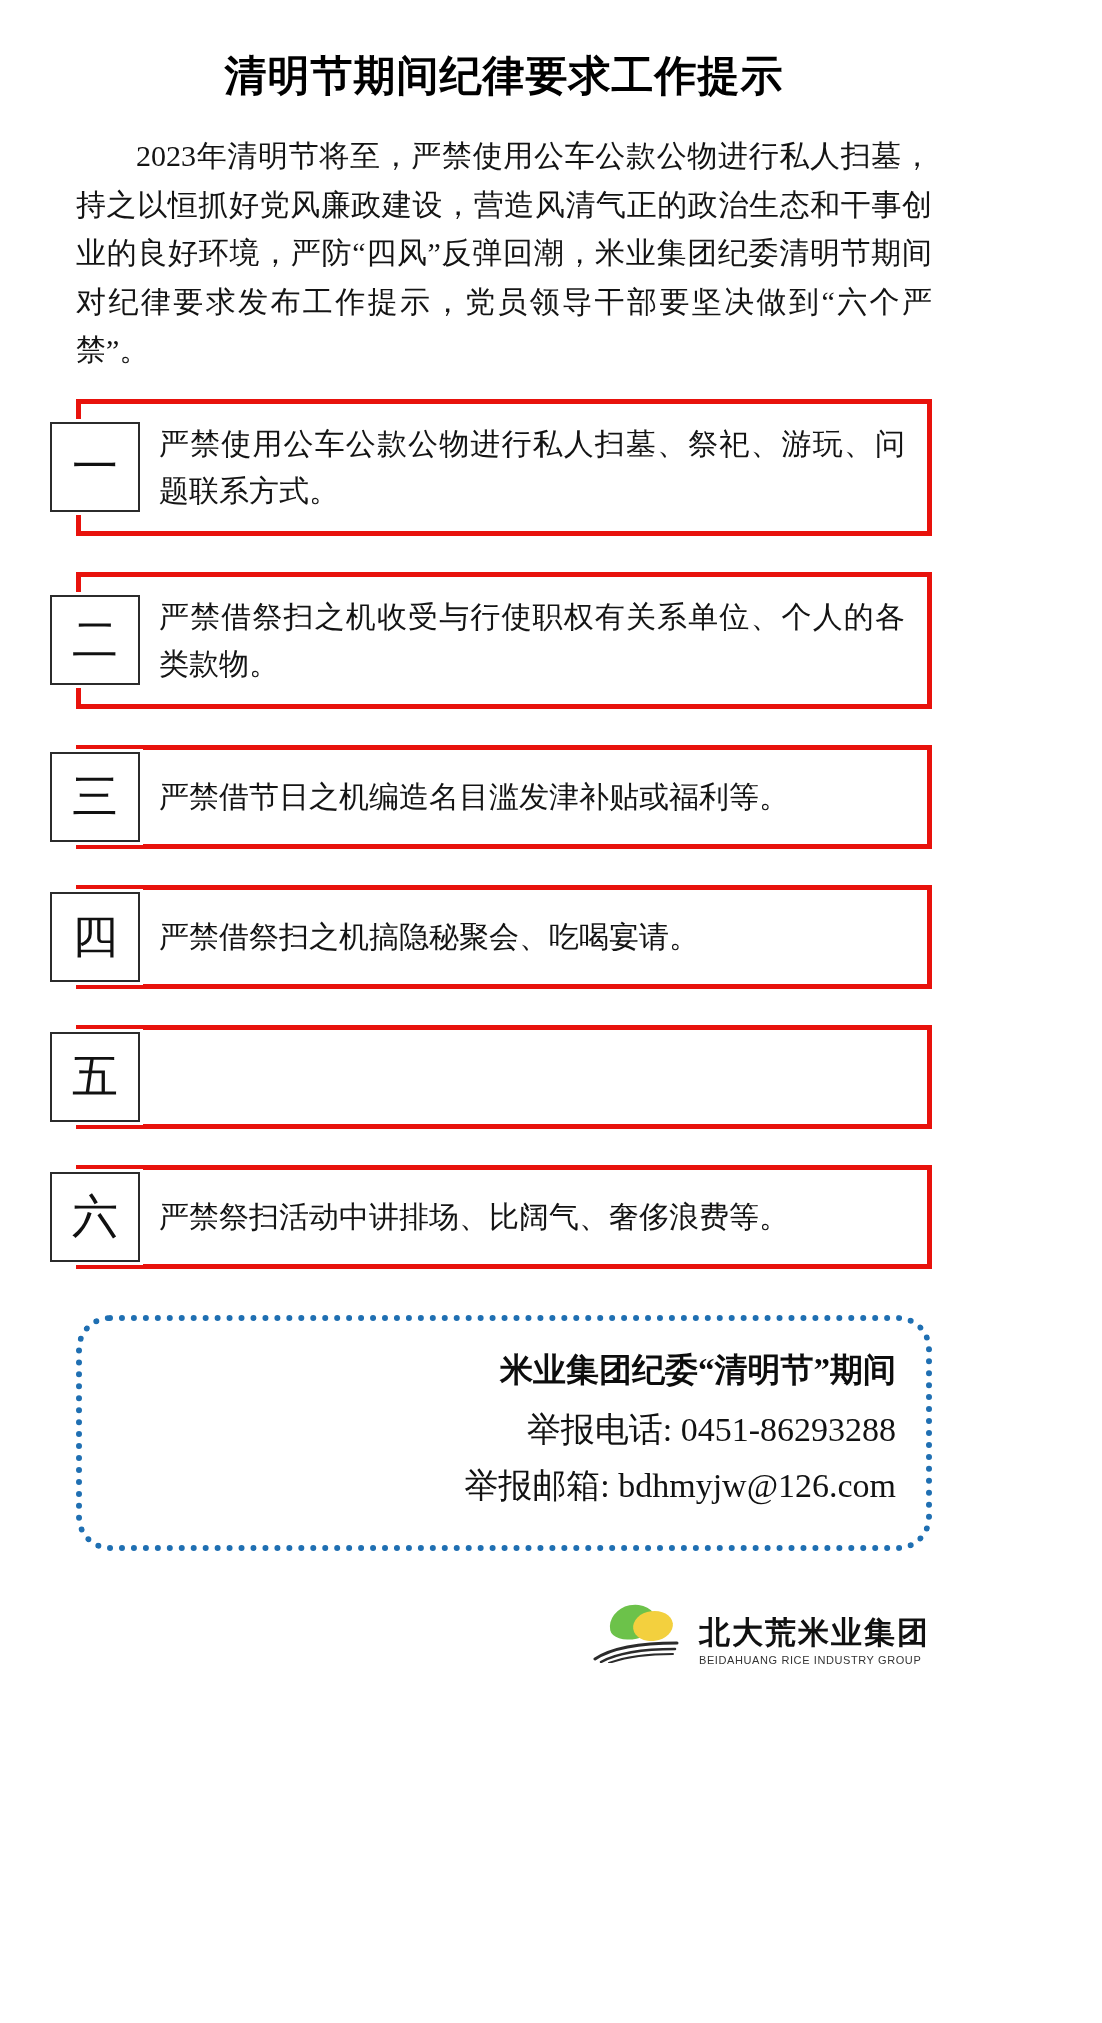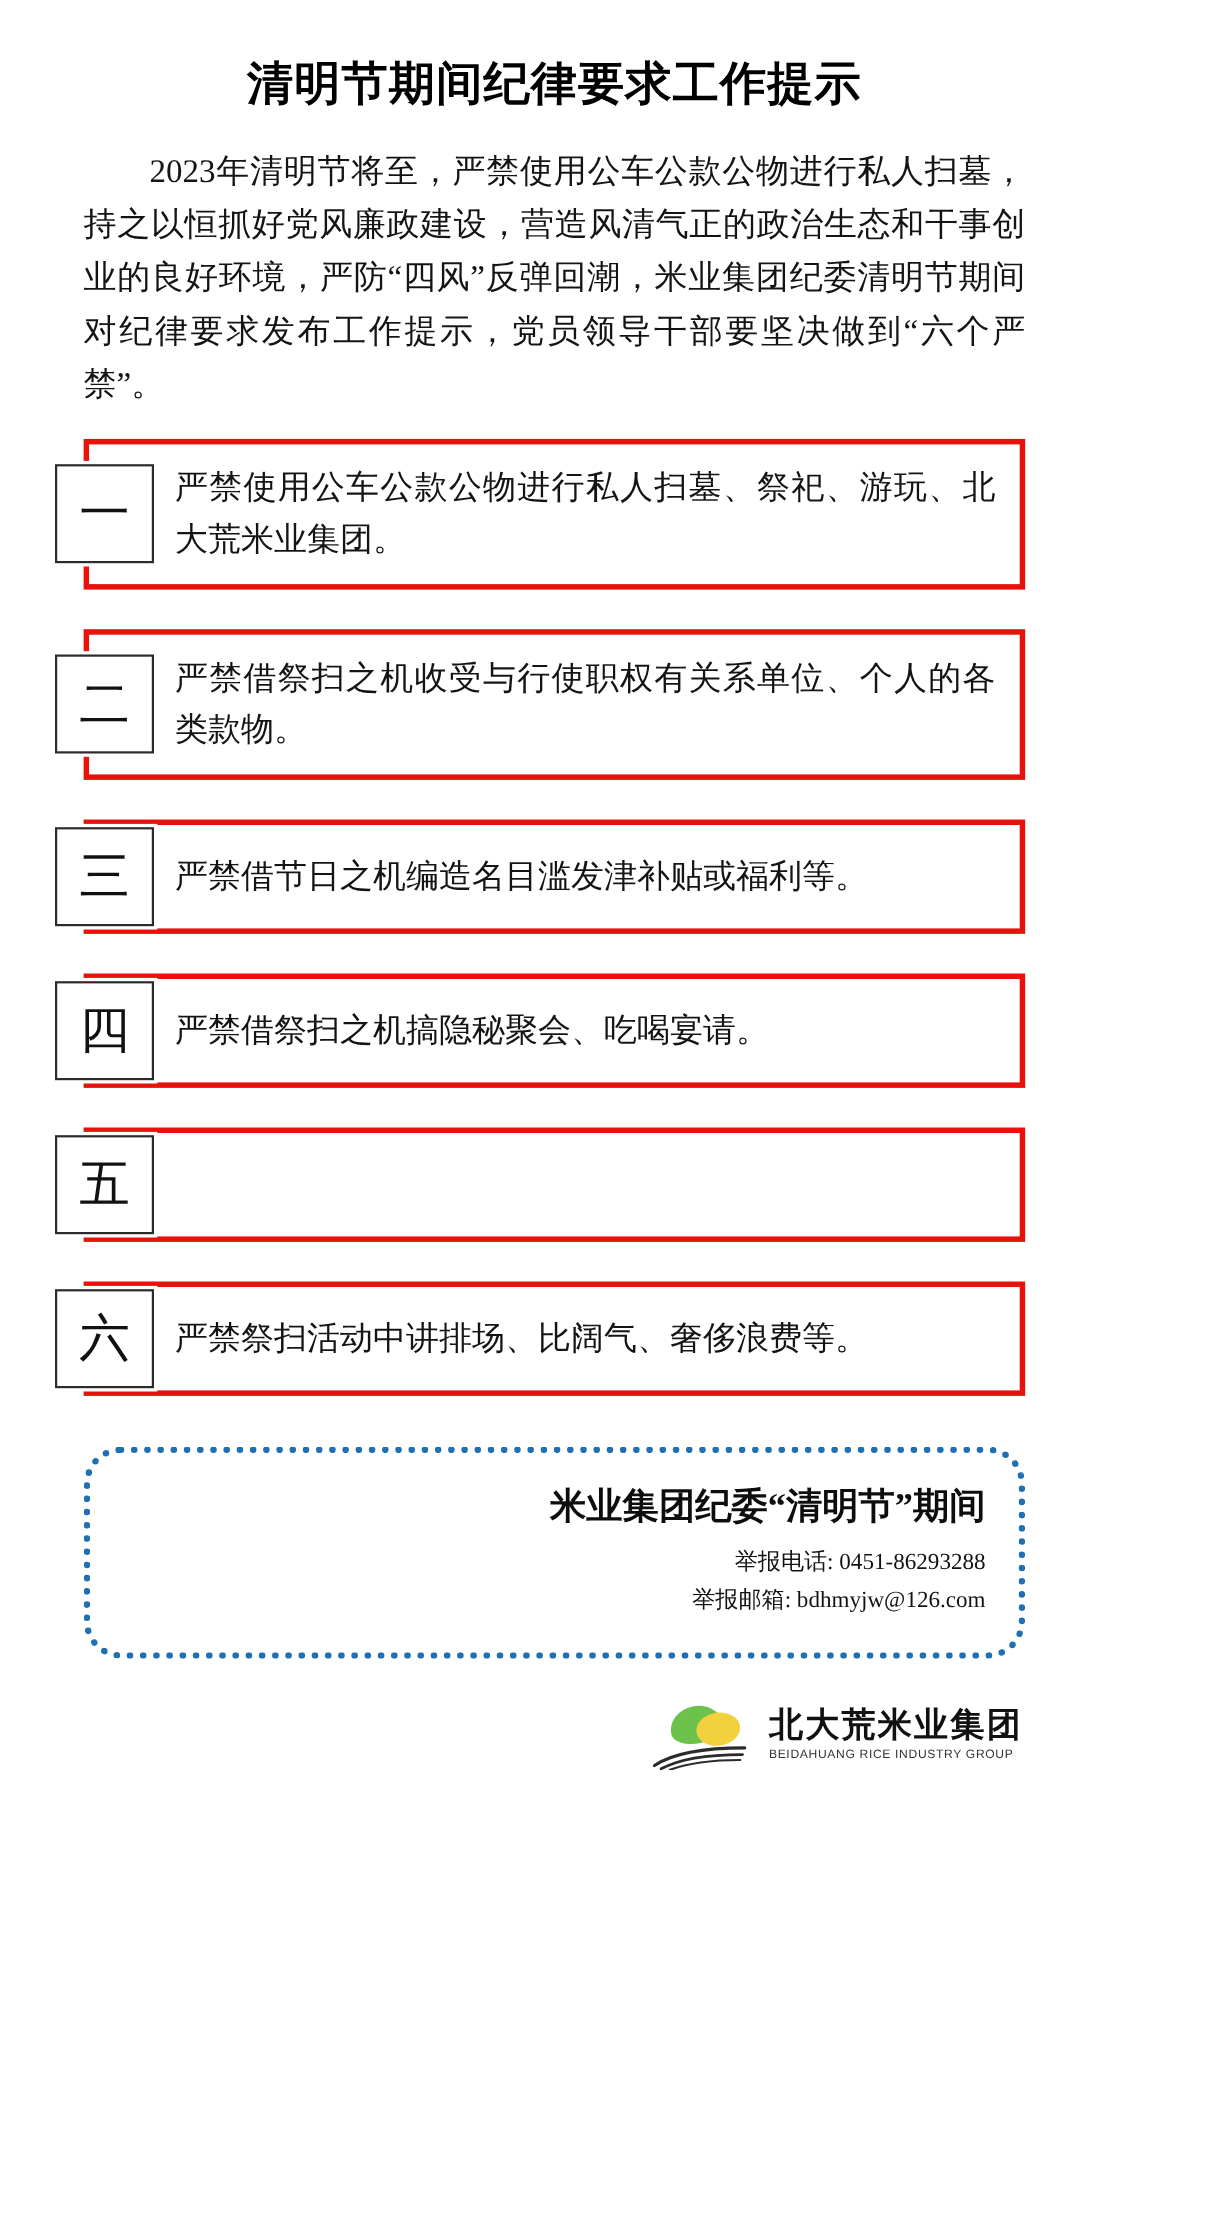--- a/index.html
+++ b/index.html
@@ -95,29 +95,29 @@
     text-align: right;
   }
   .contact-title {
     font-size: 33px;
     font-weight: bold;
     line-height: 1.45;
     color: #0d0d0d;
     margin-bottom: 8px;
   }
   .contact-line {
-    font-size: 21px;
+    font-size: 34px;
     line-height: 1.65;
     color: #121212;
   }
   .footer {
-    margin-top: 43px;
+    margin-top: 54px;
     display: flex;
     justify-content: flex-end;
-    align-items: flex-start;
+    align-items: flex-end;
     padding-right: 14px;
     gap: 14px;
   }
   .logo-mark {
     position: relative;
     width: 92px;
     height: 62px;
     flex: 0 0 92px;
   }
   .logo-mark .leaf-green {
@@ -176,21 +176,21 @@
   <div class="doc-title">清明节期间纪律要求工作提示</div>
 
   <div class="intro">2023年清明节将至，严禁使用公车公款公物进行私人扫墓，持之以恒抓好党风廉政建设，营造风清气正的政治生态和干事创业的良好环境，严防“四风”反弹回潮，米业集团纪委清明节期间对纪律要求发布工作提示，党员领导干部要坚决做到“六个严禁”。</div>
 
   <div class="rules">
 
     <div class="rule">
       <div class="rule-num-wrap">
         <div class="rule-num">一</div>
       </div>
-      <div class="rule-text">严禁使用公车公款公物进行私人扫墓、祭祀、游玩、北大荒米业集团。</div>
+      <div class="rule-text">严禁使用公车公款公物进行私人扫墓、祭祀、游玩、问题联系方式。</div>
     </div>
 
     <div class="rule">
       <div class="rule-num-wrap">
         <div class="rule-num">二</div>
       </div>
       <div class="rule-text">严禁借祭扫之机收受与行使职权有关系单位、个人的各类款物。</div>
     </div>
 
     <div class="rule">

